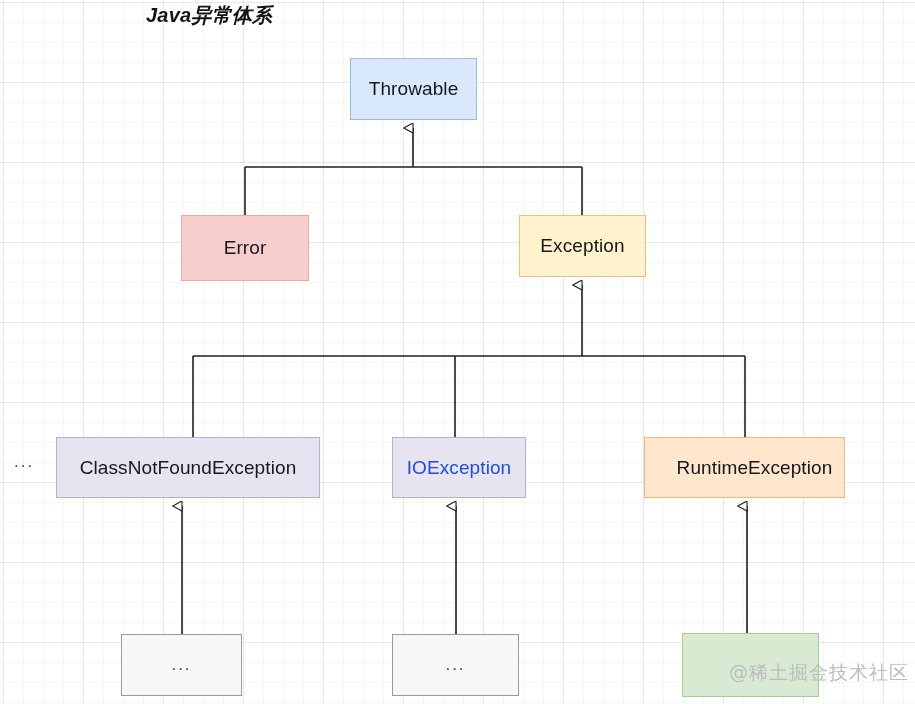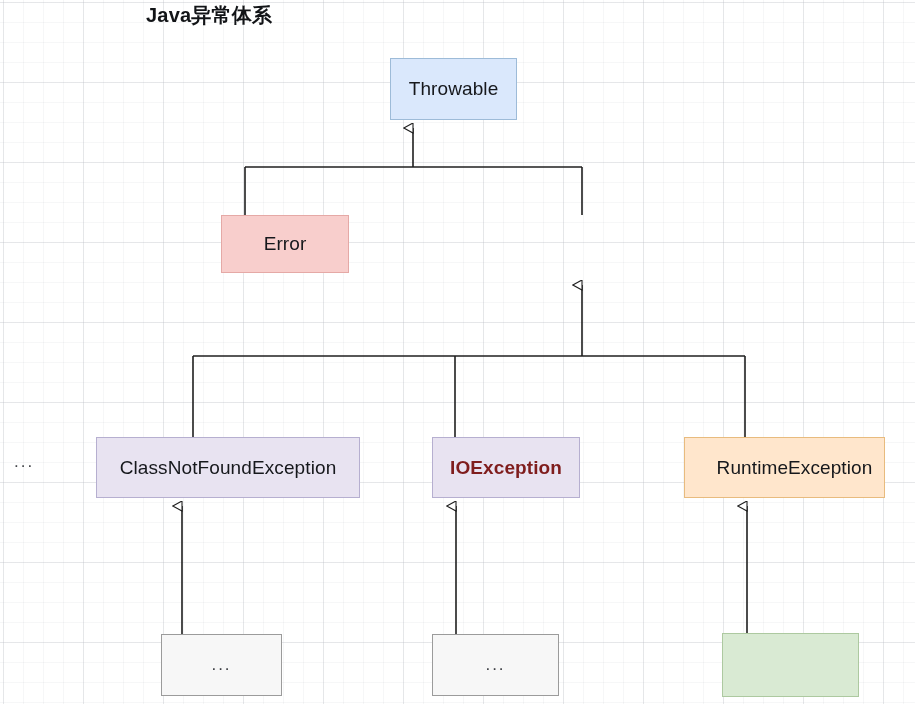--- a/index.html
+++ b/index.html
@@ -37,36 +37,36 @@
     display: flex;
     align-items: center;
     justify-content: center;
     border-width: 1px;
     border-style: solid;
     font-size: 19px;
     color: #16181c;
     letter-spacing: 0.1px;
     white-space: nowrap;
     z-index: 3;
-    margin-left: 40px;
   }
   .node.ellipsis {
     font-size: 17px;
     color: #3b3d42;
     letter-spacing: 2px;
   }
   #title {
     position: absolute;
     left: 146px;
     top: 2px;
     font-size: 20px;
     font-weight: bold;
     color: #121417;
     letter-spacing: 0.2px;
     z-index: 4;
+    font-style: italic;
   }
   #left-ellipsis {
     position: absolute;
     left: 14px;
     top: 452px;
     font-size: 17px;
     color: #44464b;
     letter-spacing: 2px;
     z-index: 4;
   }
@@ -130,31 +130,33 @@
         <path d="M 456 634 L 456 506" marker-end="url(#uml-arrow)"></path>
       </g>
       <g>
         <path d="M 747 633 L 747 506" marker-end="url(#uml-arrow)"></path>
       </g>
     </g>
   </svg>
 
   <div class="node" id="node-throwable" style="left: 350px; top: 58px; width: 127px; height: 62px; background: rgb(218, 232, 252); border-color: rgb(157, 187, 216); color: rgb(22, 24, 28);">Throwable</div>
 
-  <div class="node" id="node-error" style="left: 181px; top: 215px; width: 128px; height: 58px; background: rgb(248, 206, 204); border-color: rgb(229, 169, 166); color: rgb(22, 24, 28);">Error</div>
+  <div class="node" id="node-error" style="left: 181px; top: 215px; width: 128px; height: 66px; background: rgb(248, 206, 204); border-color: rgb(229, 169, 166); color: rgb(22, 24, 28);">Error</div>
 
+  <div class="node" id="node-exception" style="left: 519px; top: 215px; width: 127px; height: 62px; background: rgb(255, 242, 204); border-color: rgb(226, 196, 125); color: rgb(22, 24, 28);">Exception</div>
 
   <div class="node" id="node-class-not-found-exception" style="left: 56px; top: 437px; width: 264px; height: 61px; background: rgb(232, 227, 241); border-color: rgb(182, 175, 208); color: rgb(22, 24, 28);">ClassNotFoundException</div>
 
-  <div class="node" id="node-io-exception" style="left: 392px; top: 437px; width: 148px; height: 61px; background: rgb(232, 227, 241); border-color: rgb(182, 175, 208); color: #7f1d1d; font-weight: bold;">IOException</div>
+  <div class="node" id="node-io-exception" style="left: 392px; top: 437px; width: 134px; height: 61px; background: rgb(232, 227, 241); border-color: rgb(182, 175, 208); color: #1d4ed8;">IOException</div>
 
   <div class="node" id="node-runtime-exception" style="left: 644px; top: 437px; width: 201px; height: 61px; background: rgb(255, 230, 204); border-color: rgb(232, 187, 126); color: rgb(22, 24, 28); padding-left: 20px;">RuntimeException</div>
 
   <div class="node ellipsis" id="node-cnfe-child-ellipsis" style="left: 121px; top: 634px; width: 121px; height: 62px; background: rgb(247, 247, 247); border-color: rgb(155, 155, 155); color: rgb(59, 61, 66);">...</div>
 
   <div class="node ellipsis" id="node-ioe-child-ellipsis" style="left: 392px; top: 634px; width: 127px; height: 62px; background: rgb(247, 247, 247); border-color: rgb(155, 155, 155); color: rgb(59, 61, 66);">...</div>
 
   <div class="node" id="node-rte-child-green" style="left: 682px; top: 633px; width: 137px; height: 64px; background: rgb(217, 234, 211); border-color: rgb(173, 201, 160); color: rgb(59, 61, 66);"></div>
 
   <div id="left-ellipsis">...</div>
 
+  <div id="watermark">@稀土掘金技术社区</div>
 
 </div>
 
 </body></html>

